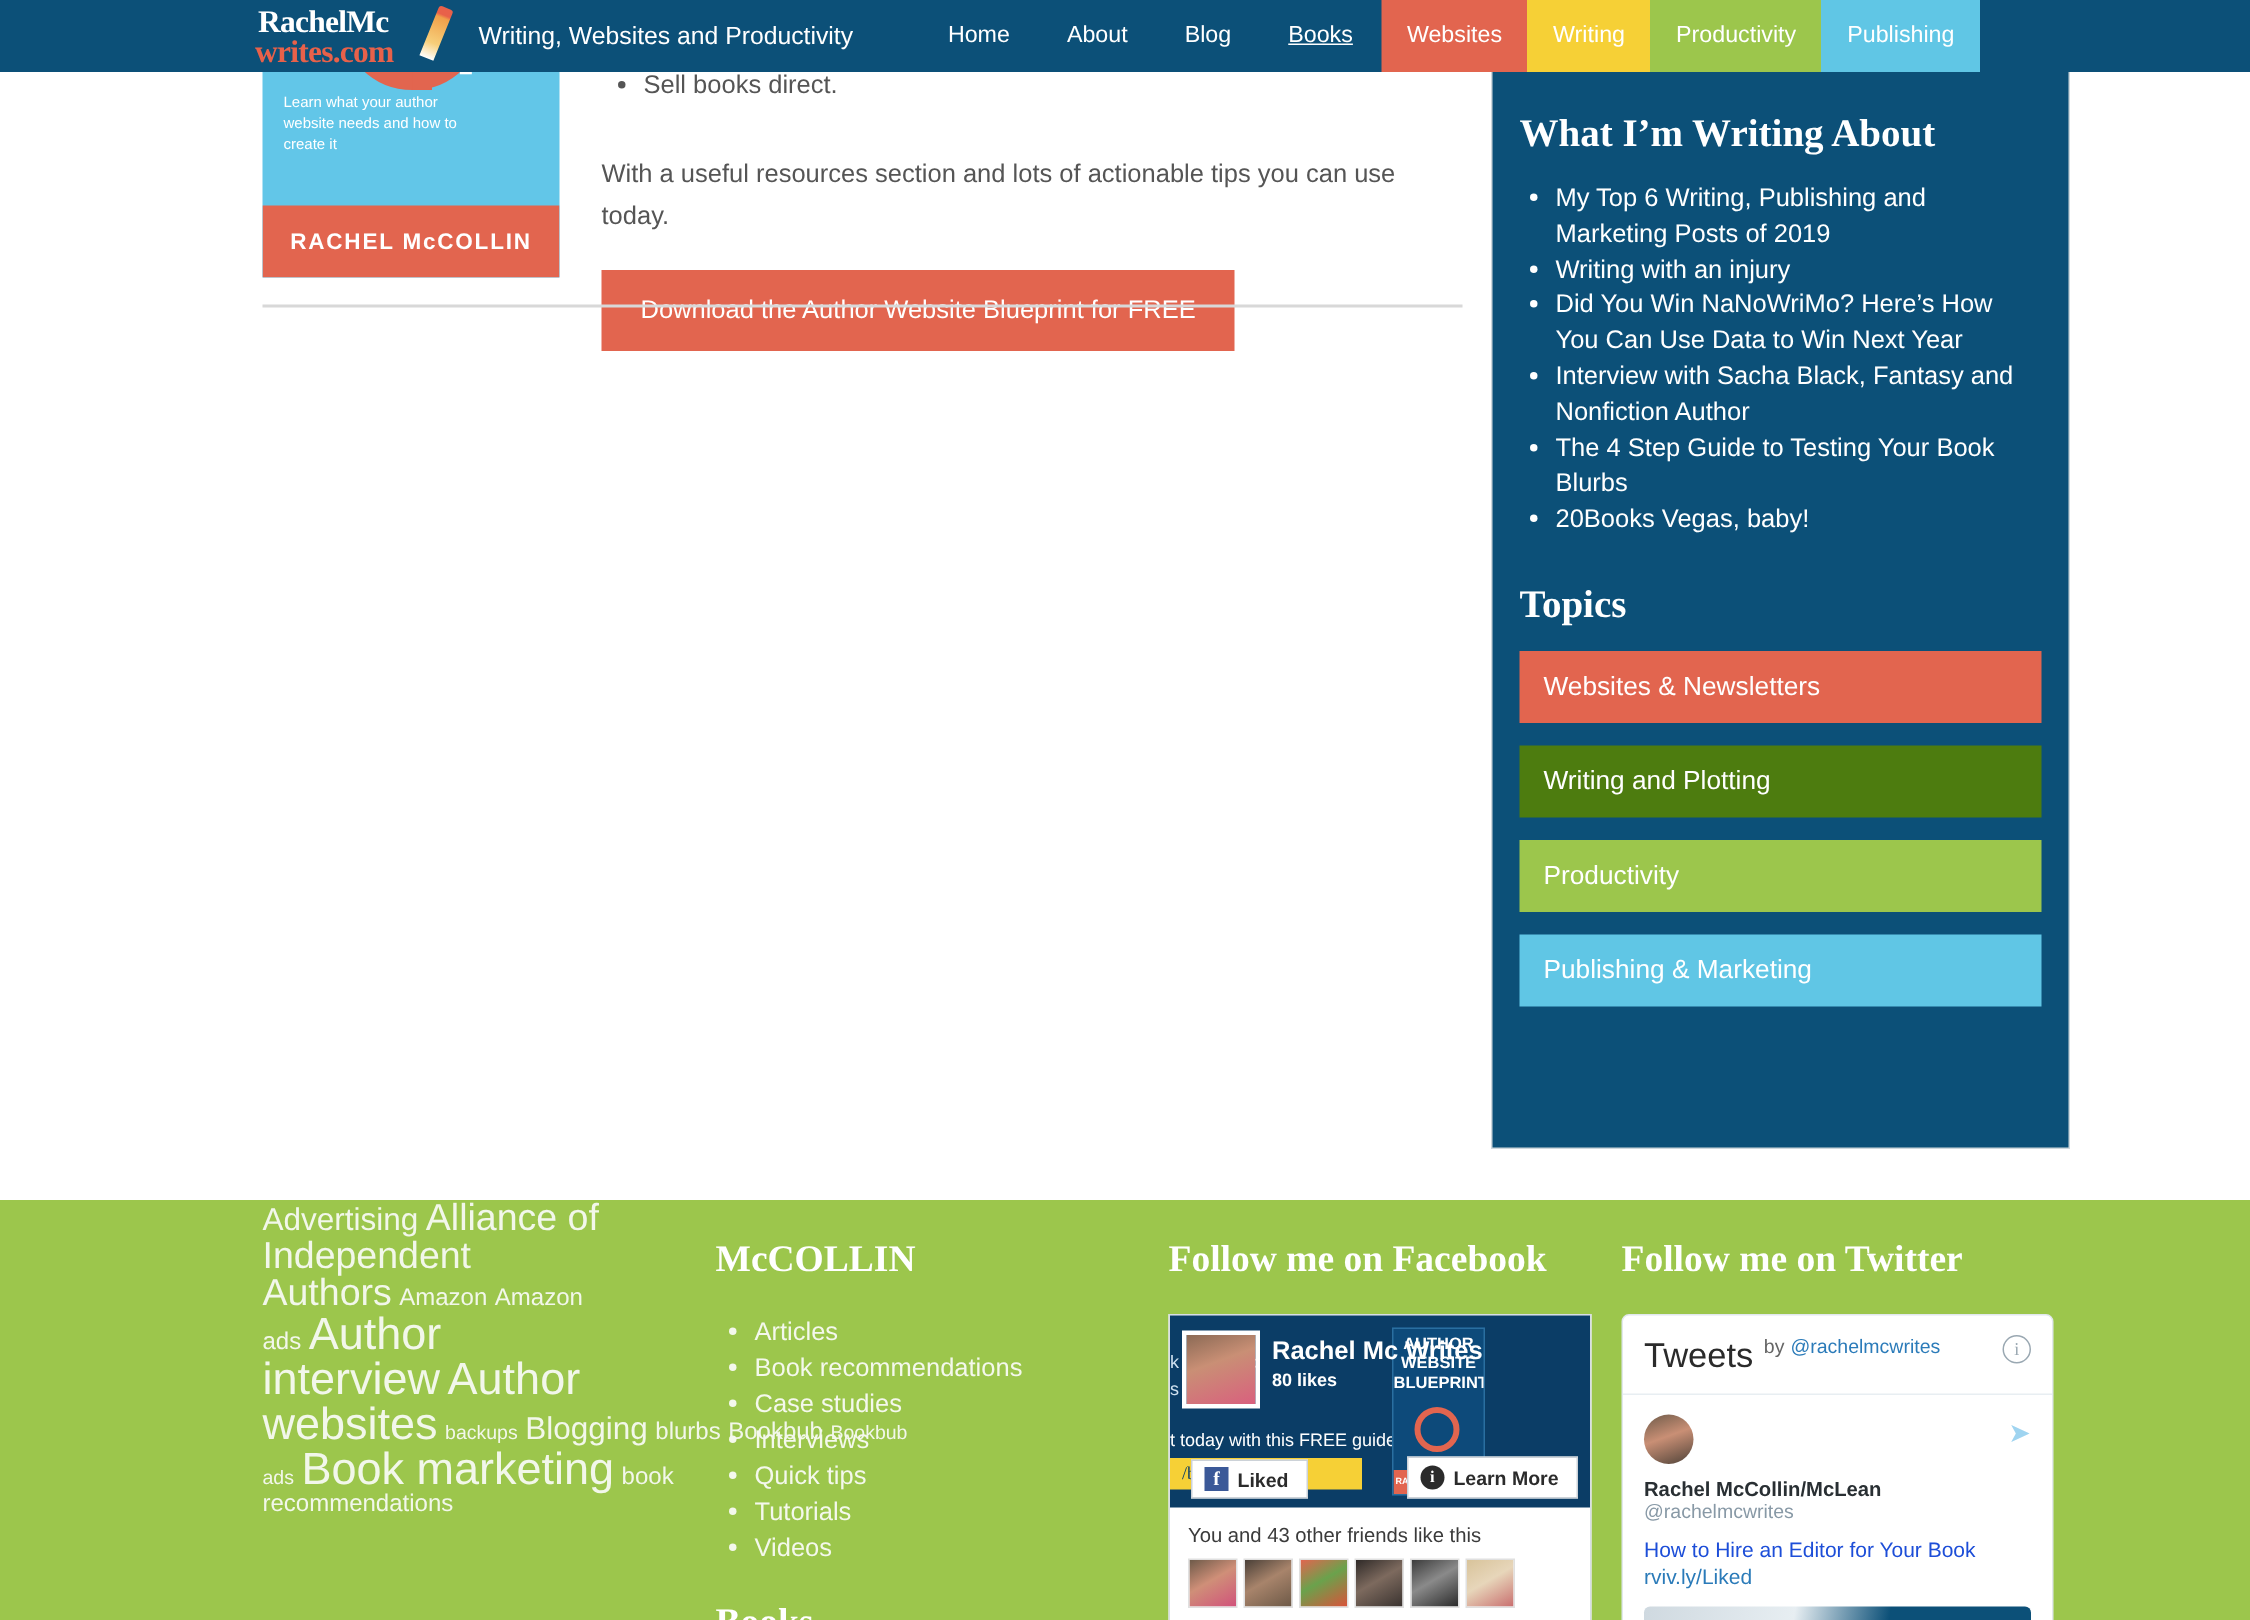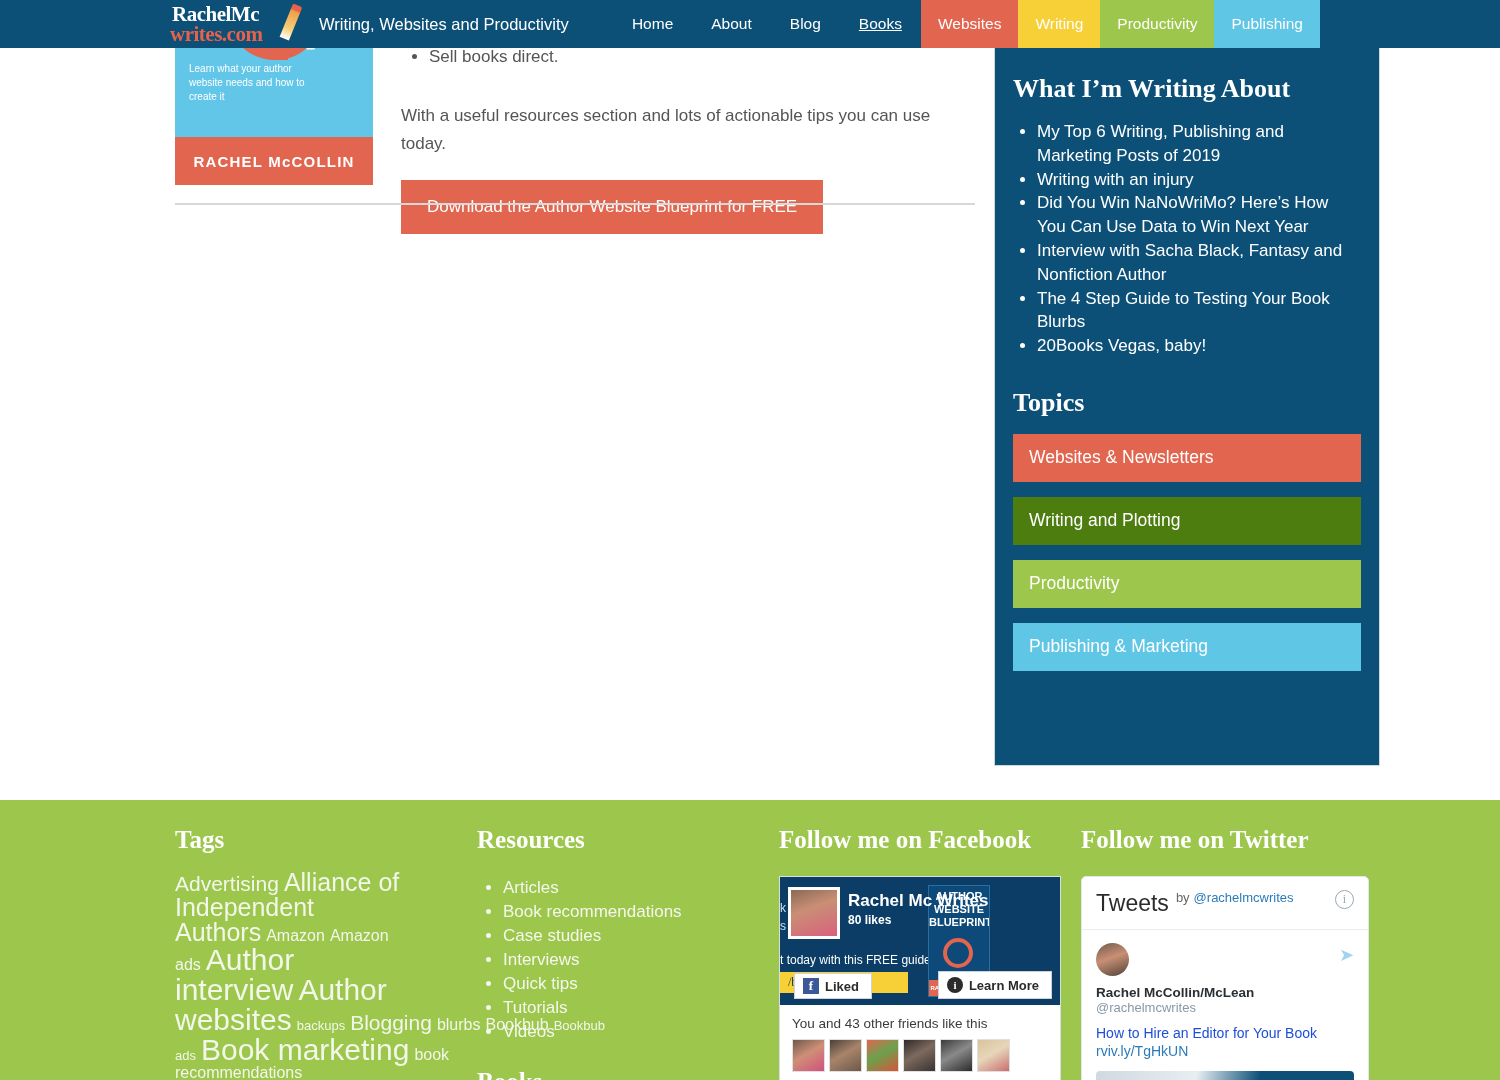--- a/index.html
+++ b/index.html
@@ -332,28 +332,27 @@
     <div class="topic-btn t-writing">Writing and Plotting</div>
     <div class="topic-btn t-productivity">Productivity</div>
     <div class="topic-btn t-publishing">Publishing &amp; Marketing</div>
   </aside>
 </div>
 
 <footer class="footer">
   <div class="footer-inner">
 
     <div class="f-col">
-      <div class="f-title tight">Tags</div>
       <div class="tagcloud">
         <span class="tc-md">Advertising</span><span class="tc-lg">Alliance of Independent Authors</span><span class="tc-sm">Amazon</span><span class="tc-sm">Amazon ads</span><span class="tc-xl">Author interview</span><span class="tc-xl">Author websites</span><span class="tc-xs">backups</span><span class="tc-md">Blogging</span><span class="tc-sm">blurbs</span><span class="tc-sm">Bookbub</span><span class="tc-xs">Bookbub ads</span><span class="tc-xl">Book marketing</span><span class="tc-sm">book recommendations</span>
       </div>
     </div>
 
     <div class="f-col">
-      <div class="f-title">Resources</div>
+      <div class="f-title">McCOLLIN</div>
       <ul class="f-list">
         <li>Articles</li>
         <li>Book recommendations</li>
         <li>Case studies</li>
         <li>Interviews</li>
         <li>Quick tips</li>
         <li>Tutorials</li>
         <li>Videos</li>
       </ul>
       <div class="f-subtitle">Books</div>
@@ -409,21 +408,21 @@
         <div class="tw-tweet">
           <span class="tw-bird">➤</span>
           <div class="tw-row">
             <div class="tw-avatar"></div>
             <div>
               <div class="tw-name">Rachel McCollin/McLean</div>
               <div class="tw-handle">@rachelmcwrites</div>
             </div>
           </div>
           <p class="tw-text">How to Hire an Editor for  Your Book</p>
-          <div class="tw-link">rviv.ly/TgHkUN</div>
+          <div class="tw-link">rviv.ly/Liked</div>
           <div class="tw-media"></div>
         </div>
       </div>
     </div>
 
   </div>
 </footer>
 
 <header class="site-header">
   <div class="brand-wrap">

